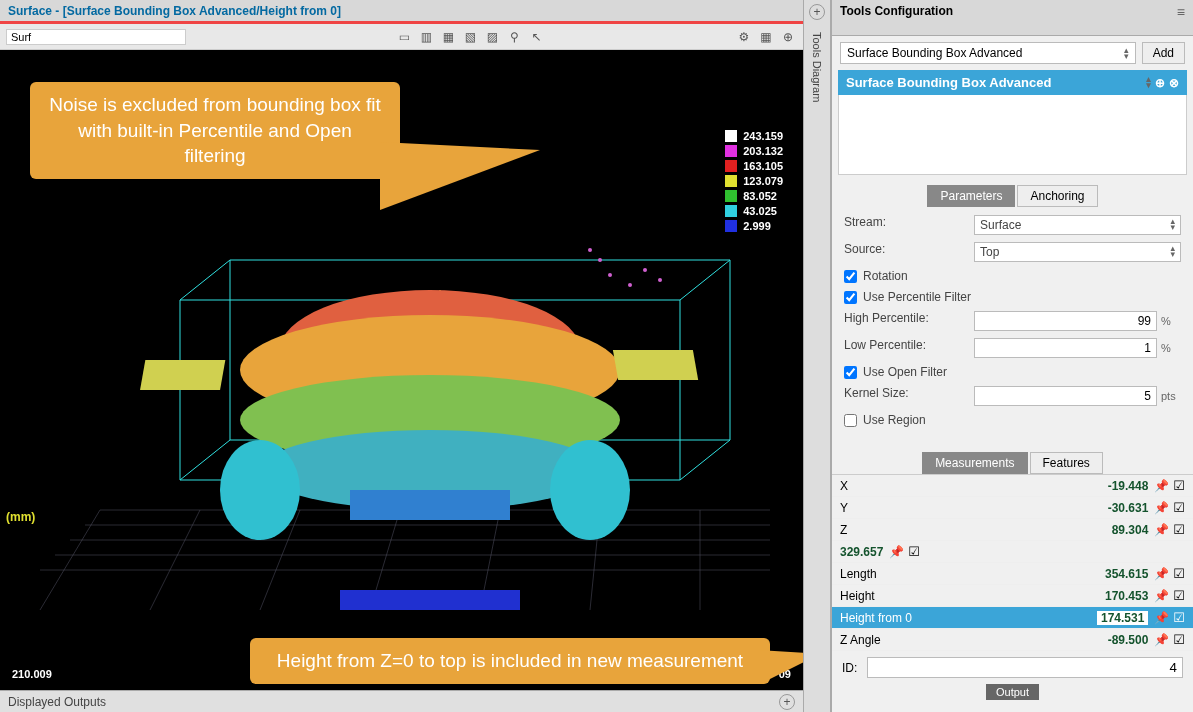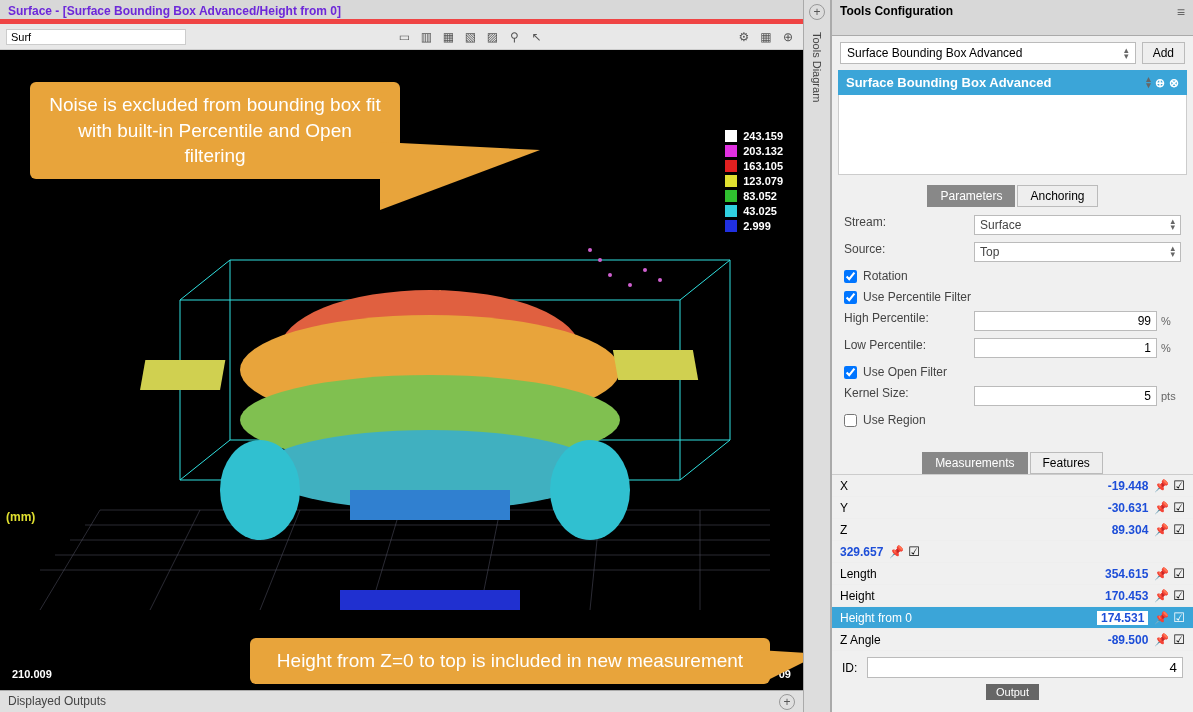--- a/index.html
+++ b/index.html
@@ -1,36 +1,36 @@
 <!DOCTYPE html>
 <html><head>
 <meta charset="utf-8">
 <style>
 * { margin: 0; padding: 0; box-sizing: border-box; font-family: "Segoe UI", Arial, sans-serif; }
 body { width: 1193px; height: 712px; background: #e8e8e8; overflow: hidden; display: flex; }
 .main-area { width: 803px; height: 712px; display: flex; flex-direction: column; background: #e0e0e0; }
-.title-bar { height: 24px; background: #d8d8d8; border-bottom: 5px solid #ef4444; font-size: 12px; font-weight: bold; padding: 4px 8px; color: #6d28d9; }
+.title-bar { height: 24px; background: #d8d8d8; border-bottom: 3px solid #ef4444; font-size: 12px; font-weight: bold; padding: 4px 8px; color: #0369a1; }
 .toolbar-row { height: 26px; background: #e8e8e8; border-bottom: 1px solid #ccc; display: flex; align-items: center; padding: 0 6px; justify-content: space-between; }
 .toolbar-left { display: flex; align-items: center; gap: 4px; }
 .toolbar-right { display: flex; align-items: center; gap: 4px; }
 .dropdown-small { font-size: 11px; padding: 1px 4px; border: 1px solid #ccc; background: white; }
 .tb-icon { width: 18px; height: 18px; display: flex; align-items: center; justify-content: center; font-size: 12px; color: #555; cursor: pointer; }
 .viewer { flex: 1; background: #000; position: relative; overflow: hidden; }
 .legend { position: absolute; top: 80px; right: 20px; display: flex; flex-direction: column; gap: 3px; }
 .legend-item { display: flex; align-items: center; gap: 6px; color: white; font-size: 11px; font-weight: bold; }
 .legend-swatch { width: 12px; height: 12px; }
 .mm-label { position: absolute; left: 6px; top: 460px; color: #E0E030; font-size: 12px; font-weight: bold; }
 .coord-label { position: absolute; left: 12px; bottom: 10px; color: white; font-size: 11px; font-weight: bold; }
 .coord-label2 { position: absolute; right: 12px; bottom: 10px; color: white; font-size: 11px; font-weight: bold; }
 .callout { position: absolute; background: #E8A43B; color: white; font-size: 19px; text-align: center; padding: 10px 16px; border-radius: 6px; line-height: 1.35; box-shadow: 2px 2px 6px rgba(0,0,0,0.4); }
 .callout1 { top: 32px; left: 30px; width: 370px; }
 .callout1::after { content: ""; position: absolute; right: -140px; top: 60px; border-left: 160px solid #E8A43B; border-top: 8px solid transparent; border-bottom: 60px solid transparent; }
 .callout2 { bottom: 6px; left: 250px; width: 520px; }
 .callout2::after { content: ""; position: absolute; right: -50px; top: 12px; border-left: 60px solid #E8A43B; border-top: 4px solid transparent; border-bottom: 30px solid transparent; }
-.footer-bar { height: 22px; background: #e0e0e0; border-top: 1px solid #aaa; font-size: 12px; padding: 3px 8px; color: #444; display: flex; justify-content: space-between; }
+.footer-bar { height: 22px; background: #e0e0e0; border-top: 1px solid #aaa; font-size: 12px; padding: 3px 8px; color: #444; display: flex; justify-content: space-between; align-items: center; }
 .plus-circle { width: 16px; height: 16px; border: 1px solid #999; border-radius: 8px; display: flex; align-items: center; justify-content: center; font-size: 12px; color: #555; cursor: pointer; }
 
 .divider-bar { width: 28px; background: #ddd; border-left: 1px solid #aaa; border-right: 1px solid #aaa; display: flex; flex-direction: column; align-items: center; padding-top: 4px; }
 .divider-bar .plus-circle { margin-bottom: 8px; }
 .vtext { writing-mode: vertical-rl; font-size: 11px; color: #444; margin-top: 4px; }
 
 .right-panel { flex: 1; background: #f0f0f0; display: flex; flex-direction: column; border-left: 1px solid #aaa; }
 .panel-title { height: 36px; font-size: 12px; font-weight: bold; padding: 4px 8px; background: #d8d8d8; border-bottom: 1px solid #aaa; display: flex; justify-content: space-between; }
 .menu-icon { font-size: 14px; color: #666; cursor: pointer; }
 .tool-add-row { display: flex; padding: 6px 8px; gap: 6px; }
@@ -48,21 +48,21 @@
 .param-input-wrap { flex: 1; display: flex; align-items: center; gap: 4px; }
 .param-select { flex: 1; border: 1px solid #bbb; background: white; padding: 2px 5px; font-size: 12px; display: flex; justify-content: space-between; }
 .param-input { flex: 1; border: 1px solid #bbb; background: white; padding: 2px 5px; font-size: 12px; text-align: right; }
 .unit { font-size: 11px; color: #666; width: 20px; }
 .chk { display: flex; align-items: center; gap: 6px; }
 input[type="checkbox"] { width: 13px; height: 13px; }
 .measurements { border-top: 1px solid #ccc; }
 .meas-row { display: flex; align-items: center; padding: 3px 8px; font-size: 12px; border-bottom: 1px solid #eee; }
 .meas-row.selected { background: #3BA5D8; color: white; }
 .meas-label { flex: 1; }
-.meas-value { color: #1d4ed8; font-weight: bold; margin-right: 6px; font-size: 12px; }
+.meas-value { color: #14532d; font-weight: bold; margin-right: 6px; font-size: 12px; }
 .meas-row.selected .meas-value { background: white; padding: 0 4px; }
 .pin { font-size: 12px; margin-right: 4px; cursor: pointer; }
 .chk-icon { font-size: 13px; cursor: pointer; }
 .meas-row.selected .pin, .meas-row.selected .chk-icon { color: white; }
 .id-row { display: flex; align-items: center; padding: 6px 10px; font-size: 12px; }
 .id-row input { flex: 1; border: 1px solid #bbb; padding: 2px 5px; text-align: right; margin-left: 10px; }
 .output-tab { background: #666; color: white; font-size: 11px; padding: 2px 10px; width: fit-content; margin: 0 auto; }
 .scene-svg { position: absolute; top: 0; left: 0; }
 .updown { font-size: 9px; color: #666; line-height: 0.7; display: flex; flex-direction: column; }
 </style>

